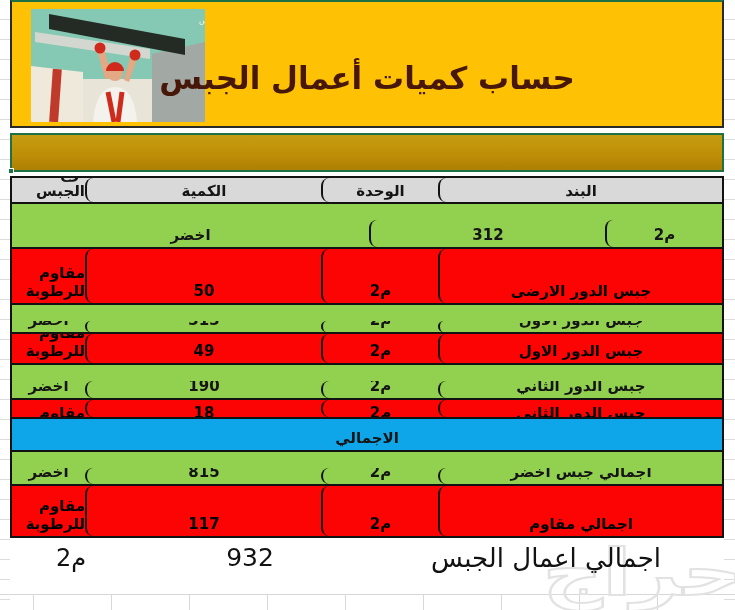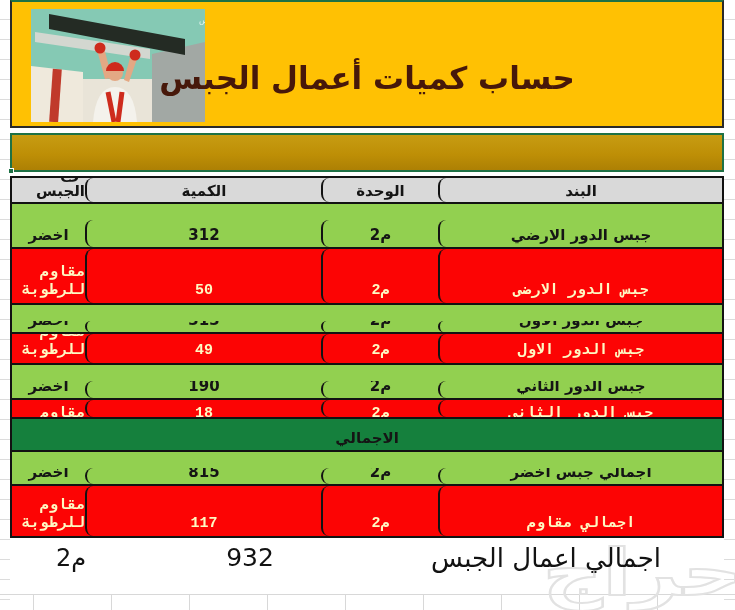--- a/index.html
+++ b/index.html
@@ -63,30 +63,30 @@
   .c-unit { width: 117px; }
   .c-qty  { width: 236px; }
   .c-type { flex: 1; }
 
   .hrow { background: #D9D9D9; height: 24px; }
   .hrow .cell { padding-bottom: 1px; }
 
   .bg-green { background: #92D050; }
   .bg-green .cell { color: #151515; margin-top: 16px; }
   .bg-red { background: #FC0404; }
-  .bg-red .cell { color: #fef9c3; font-family: Liberation Mono, monospace; }
+  .bg-red .cell { color: #000000; }
 
   .h45 { height: 45px; } .h56 { height: 56px; } .h29 { height: 29px; }
   .h31 { height: 31px; } .h35 { height: 35px; } .h19 { height: 19px; }
   .h33 { height: 33px; } .h34 { height: 34px; } .h52 { height: 52px; }
 
   
   .clip .cell { align-items: flex-start; line-height: 27px; padding-bottom: 0; }
 
-  .yellowrow { background: #15803d; }
+  .yellowrow { background: #0ea5e9; }
   .yellowrow .cell { width: 100%; border: none; }
 
   
   .grand { display: flex; height: 37px; margin-top: 1px; position: relative; z-index: 2; }
   .gcell {
     display: flex; align-items: center; justify-content: center;
     color: #121212; font-size: 26px; font-weight: normal;
   }
   .g-label { width: 356px; }
   .g-qty   { width: 236px; font-size: 25px; }
@@ -150,21 +150,20 @@
     <div class="tbl">
 
       <div class="trow hrow">
         <div class="cell c-item">البند</div>
         <div class="cell c-unit">الوحدة</div>
         <div class="cell c-qty">الكمية</div>
         <div class="cell c-type">نوع الجبس</div>
       </div>
 
       <div class="trow sep bg-green h45">
-        <div class="cell c-item">جبس الدور الارضي</div>
         <div class="cell c-unit">م2</div>
         <div class="cell c-qty">312</div>
         <div class="cell c-type">اخضر</div>
       </div>
 
       <div class="trow sep bg-red h56">
         <div class="cell c-item">جبس الدور الارضى</div>
         <div class="cell c-unit">م2</div>
         <div class="cell c-qty">50</div>
         <div class="cell c-type">مقاوم للرطوبة</div>

